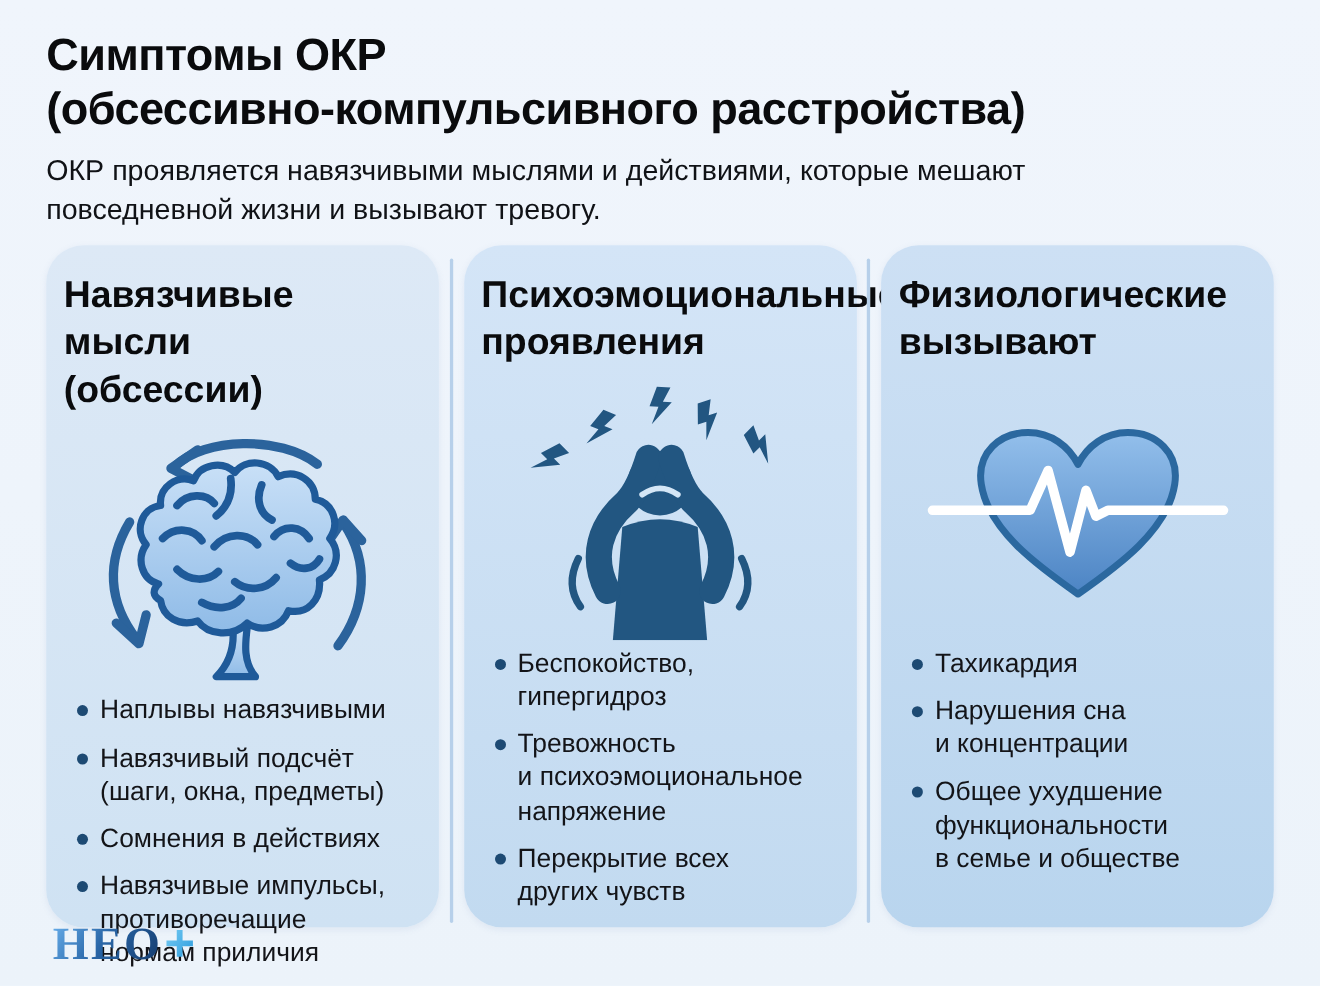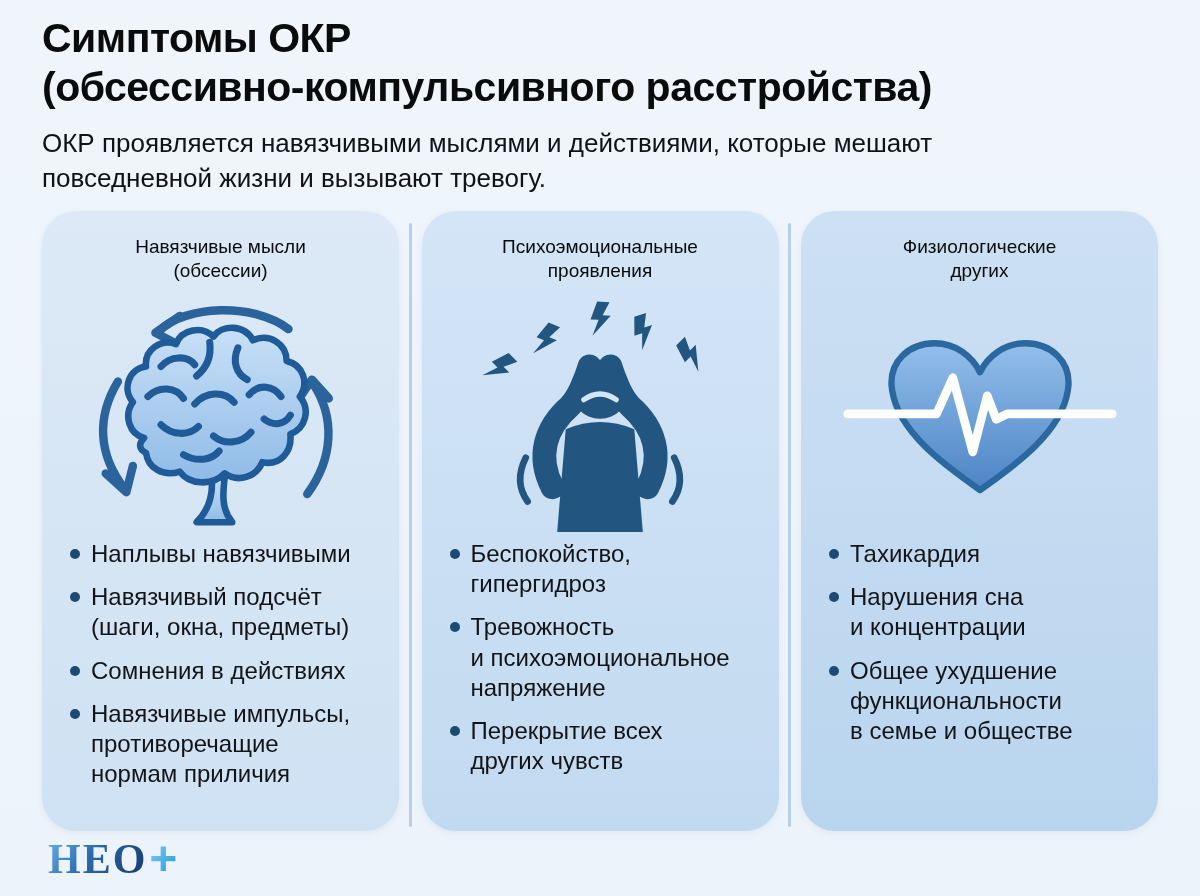--- a/index.html
+++ b/index.html
@@ -7,21 +7,21 @@
   body {
     font-family: "Liberation Sans", sans-serif;
     background: #eef4fb;
     color: #0d0e10;
     overflow: hidden;
   }
   .page { position: relative; width: 1200px; height: 896px;
     background: linear-gradient(180deg, #f0f5fc 0%, #ecf3fa 100%); }
 
   
-  .header { padding: 14px 42px 0 42px; }
+  .header { padding: 26px 42px 0 42px; }
   .title {
     font-size: 41px; line-height: 1.2; font-weight: 800;
     letter-spacing: -0.5px; color: #0a0b0d; white-space: pre-line;
   }
   .subtitle {
     margin-top: 14px; font-size: 26px; line-height: 1.32;
     color: #101216; white-space: pre-line;
   }
 
   
@@ -33,21 +33,21 @@
     width: 357px; border-radius: 34px; padding: 24px 16px 14px 16px;
     box-shadow: 0 2px 6px rgba(120,150,190,0.12);
   }
   .card-1 { background: linear-gradient(180deg, #dde9f6 0%, #cfe2f3 100%); }
   .card-2 { background: linear-gradient(180deg, #d4e5f7 0%, #c2daf0 100%); }
   .card-3 { background: linear-gradient(180deg, #cde0f4 0%, #b9d5ee 100%); }
 
   .divider { width: 3px; border-radius: 2px; background: #b7d0ea; margin: 12px 0 4px 0; }
 
   .card-title {
-    text-align: center; font-size: 19px; font-weight: 400; line-height: 1.26;
+    text-align: left; font-size: 34px; font-weight: 700; line-height: 1.26;
     color: #0a0b0d; white-space: pre-line;
   }
   .icon-wrap {
     height: 248px; display: flex; align-items: center; justify-content: center;
     margin-top: 6px;
   }
   .symptoms { list-style: none; padding: 2px 4px 0 12px; }
   .symptoms li { display: flex; margin-bottom: 13px; }
   .symptoms .dot {
     flex: none; width: 10px; height: 10px; border-radius: 50%;
@@ -191,21 +191,21 @@
             <span class="txt">Перекрытие всех
 других чувств</span>
           </li>
         </ul>
     </section>
 
     <div class="divider"></div>
 
     <section class="card card-3">
       <h2 class="card-title">Физиологические
-других</h2>
+вызывают</h2>
       <div class="icon-wrap">
         <svg width="290" height="210" viewBox="0 0 320 230">
           <defs>
             <linearGradient id="heartGrad" x1="0" y1="0" x2="0" y2="1">
               <stop offset="0" stop-color="#93bfeb"></stop>
                 <stop offset="1" stop-color="#4c84c4"></stop>
             </linearGradient>
           </defs>
           <path d="M 160 200 C 120 172 70 136 63 90 C 58 58 82 38 110 38 C 133 38 151 52 160 70 C 169 52 187 38 210 38 C 238 38 262 58 257 90 C 250 136 200 172 160 200 Z" fill="url(#heartGrad)" stroke="#2b689f" stroke-width="7" stroke-linejoin="round"></path>
           <polyline points="14,116 112,116 130,76 152,158 168,96 178,122 190,116 306,116" fill="none" stroke="#ffffff" stroke-width="9.5" stroke-linecap="round" stroke-linejoin="round"></polyline>

